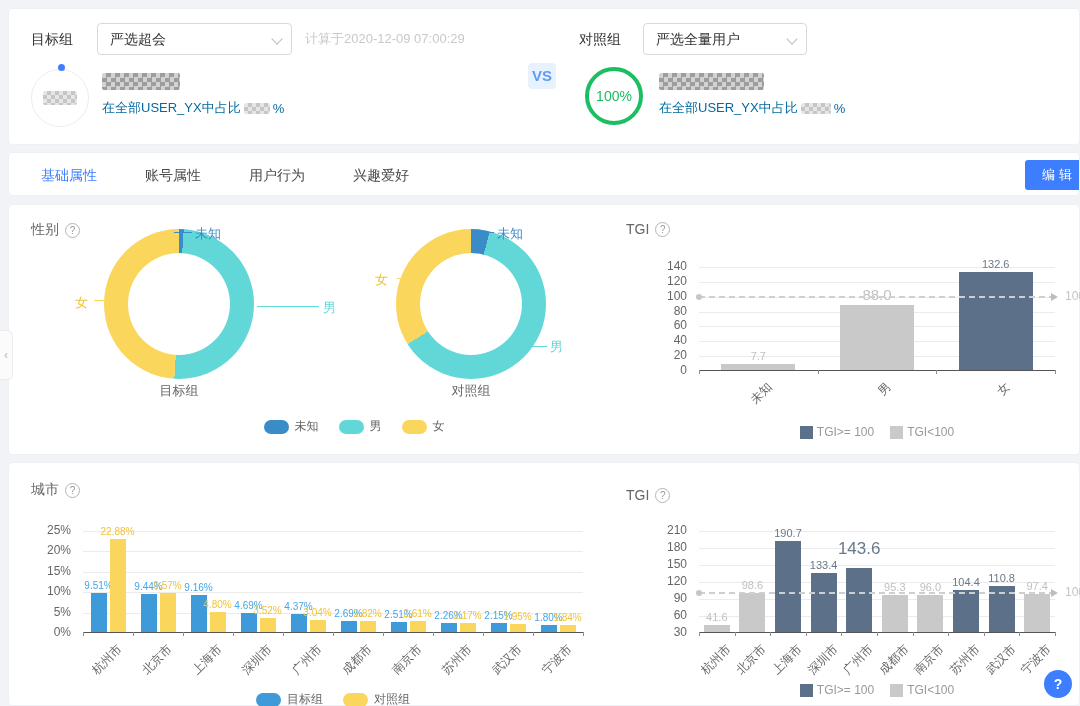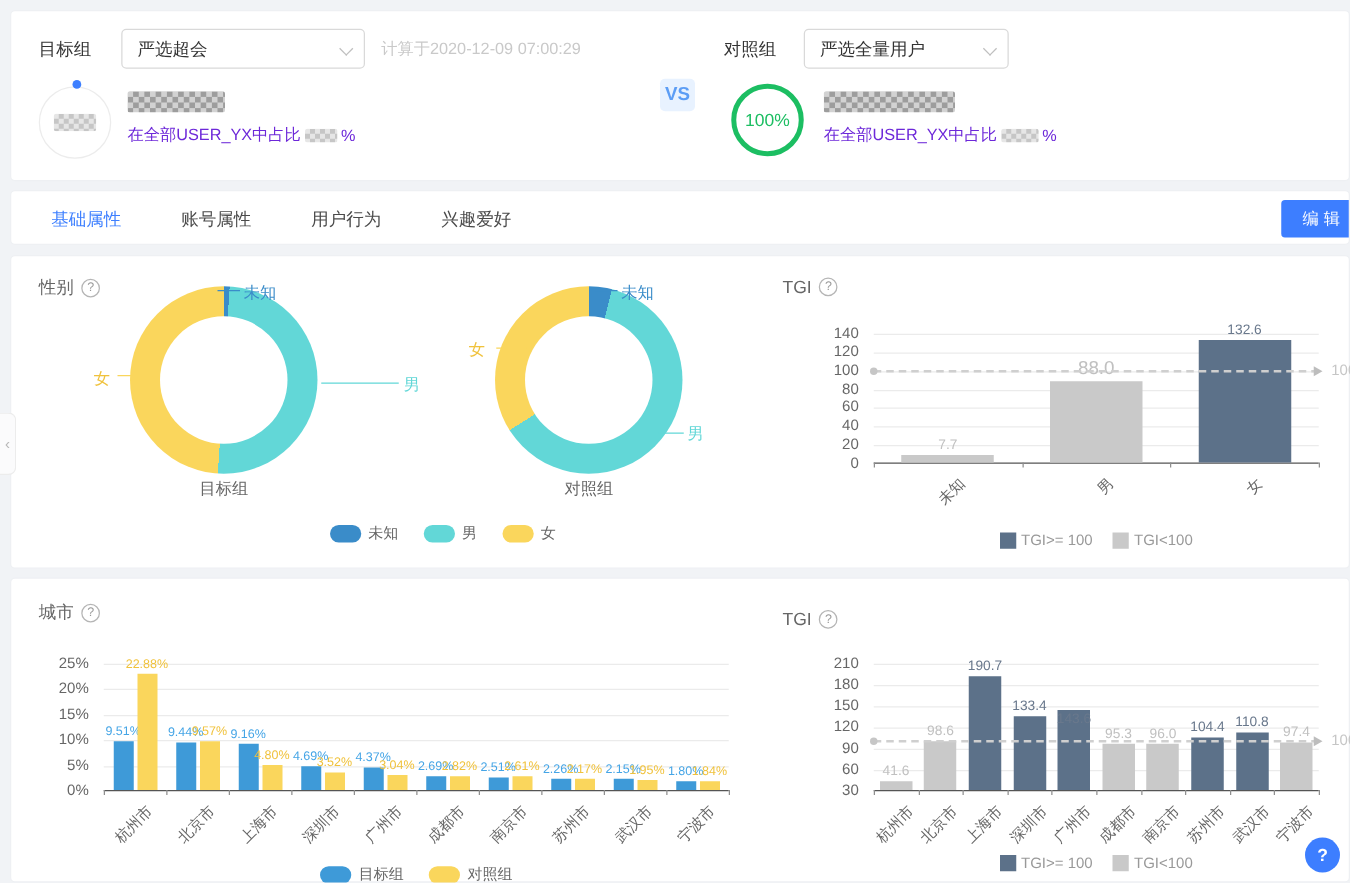--- a/index.html
+++ b/index.html
@@ -18,21 +18,21 @@
   .select { position:absolute; top:14px; height:32px; border:1px solid #d9d9d9; border-radius:4px; background:#fff; font-size:14px; color:#333; line-height:30px; padding:0 24px 0 12px; cursor:pointer; }
   .select .caret { position:absolute; right:10px; top:11px; width:8px; height:8px; border-left:1px solid #bfbfbf; border-bottom:1px solid #bfbfbf; transform:rotate(-45deg); }
   .computed { position:absolute; top:14px; line-height:32px; font-size:13px; color:#c9c9c9; }
   .row2 { position:absolute; left:0; right:0; top:58px; height:70px; }
   .avatar { position:absolute; left:22px; top:2px; width:58px; height:58px; border:1px solid #ececec; border-radius:50%; display:flex; align-items:center; justify-content:center; }
   .avatar .mosaic { width:34px; height:14px; }
   .blue-dot { position:absolute; left:49px; top:-3px; width:7px; height:7px; border-radius:50%; background:#3d7fff; }
   .mosaic { background:repeating-conic-gradient(#c6c6c6 0% 25%, #e6e6e6 0% 50%); background-size:8px 8px; border-radius:2px; display:inline-block; }
   .mosaic.dark { background:repeating-conic-gradient(#9d9d9d 0% 25%, #d2d2d2 0% 50%); background-size:9px 9px; }
   .name-blur { position:absolute; height:17px; }
-  .subline { position:absolute; top:32px; font-size:13px; color:#6d28d9; display:flex; align-items:center; gap:3px; }
+  .subline { position:absolute; top:32px; font-size:13px; color:#0369a1; display:flex; align-items:center; gap:3px; }
   .subline .mosaic { height:11px; }
   .vs-badge { position:absolute; left:519px; top:-4px; width:28px; height:26px; background:#e8f2ff; border-radius:4px; color:#5c9df5; font-weight:bold; font-size:15px; text-align:center; line-height:26px; }
   .pct-ring { position:absolute; left:576px; top:0px; width:58px; height:58px; border:4px solid #1cbe62; border-radius:50%; color:#1cbe62; font-size:14px; display:flex; align-items:center; justify-content:center; }
 
   
   .tabs { position:absolute; left:32px; top:0; height:44px; display:flex; }
   .tab { height:44px; line-height:44px; font-size:14px; color:#4a4a4a; margin-right:48px; cursor:pointer; }
   .tab.active { color:#3d7fff; border-bottom:2px solid #3d7fff; }
   .edit-btn { position:absolute; right:-10px; top:7px; width:64px; height:30px; background:#3d7eff; border:none; border-radius:3px; color:#fff; font-size:13px; letter-spacing:4px; text-indent:4px; cursor:pointer; font-family:inherit; }
 
@@ -335,21 +335,21 @@
           <div class="xtickmark" style="left: 356px;"></div>
           <div class="bar" style="left: 4.8px; width: 26px; height: 6.57333px; background: rgb(201, 201, 201);"></div>
           <div class="vlabel" style="left: 17.8px; bottom: 8.57333px; color: rgb(192, 192, 192); font-size: 11px;">41.6</div>
           <div class="bar" style="left: 40.4px; width: 26px; height: 38.8733px; background: rgb(201, 201, 201);"></div>
           <div class="vlabel" style="left: 53.4px; bottom: 40.8733px; color: rgb(192, 192, 192); font-size: 11px;">98.6</div>
           <div class="bar" style="left: 76px; width: 26px; height: 91.0633px; background: rgb(92, 113, 137);"></div>
           <div class="vlabel" style="left: 89px; bottom: 93.0633px; color: rgb(105, 120, 140); font-size: 11px;">190.7</div>
           <div class="bar" style="left: 111.6px; width: 26px; height: 58.5933px; background: rgb(92, 113, 137);"></div>
           <div class="vlabel" style="left: 124.6px; bottom: 60.5933px; color: rgb(105, 120, 140); font-size: 11px;">133.4</div>
           <div class="bar" style="left: 147.2px; width: 26px; height: 64.3733px; background: rgb(92, 113, 137);"></div>
-          <div class="vlabel" style="left: 160.2px; bottom: 51px; color: rgb(105, 120, 140); font-size: 11px;">143.6</div>
+          <div class="vlabel" style="left: 160.2px; bottom: 73px; color: rgb(105, 120, 140); font-size: 17px;">143.6</div>
           <div class="bar" style="left: 182.8px; width: 26px; height: 37.0033px; background: rgb(201, 201, 201);"></div>
           <div class="vlabel" style="left: 195.8px; bottom: 39.0033px; color: rgb(192, 192, 192); font-size: 11px;">95.3</div>
           <div class="bar" style="left: 218.4px; width: 26px; height: 37.4px; background: rgb(201, 201, 201);"></div>
           <div class="vlabel" style="left: 231.4px; bottom: 39.4px; color: rgb(192, 192, 192); font-size: 11px;">96.0</div>
           <div class="bar" style="left: 254px; width: 26px; height: 42.16px; background: rgb(92, 113, 137);"></div>
           <div class="vlabel" style="left: 267px; bottom: 44.16px; color: rgb(105, 120, 140); font-size: 11px;">104.4</div>
           <div class="bar" style="left: 289.6px; width: 26px; height: 45.7867px; background: rgb(92, 113, 137);"></div>
           <div class="vlabel" style="left: 302.6px; bottom: 47.7867px; color: rgb(105, 120, 140); font-size: 11px;">110.8</div>
           <div class="bar" style="left: 325.2px; width: 26px; height: 38.1933px; background: rgb(201, 201, 201);"></div>
           <div class="vlabel" style="left: 338.2px; bottom: 40.1933px; color: rgb(192, 192, 192); font-size: 11px;">97.4</div>

